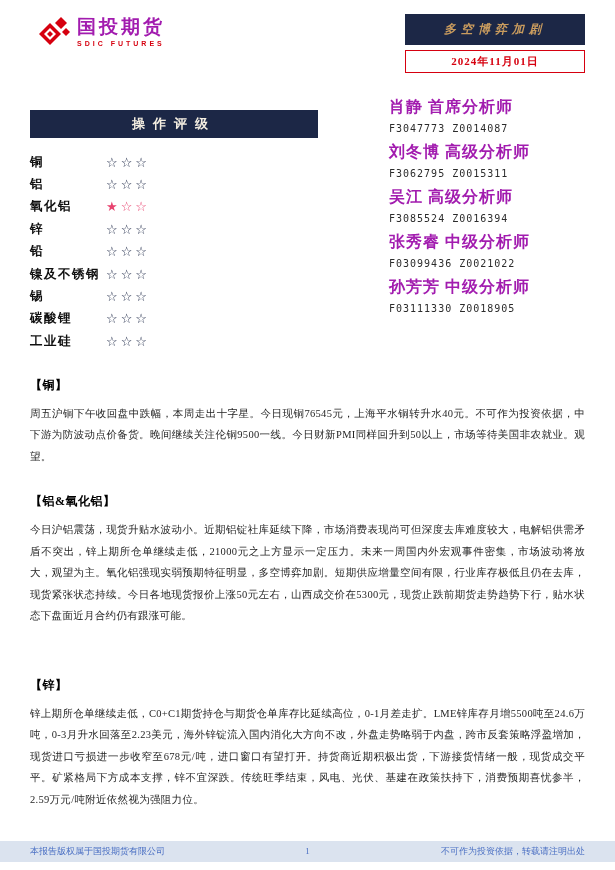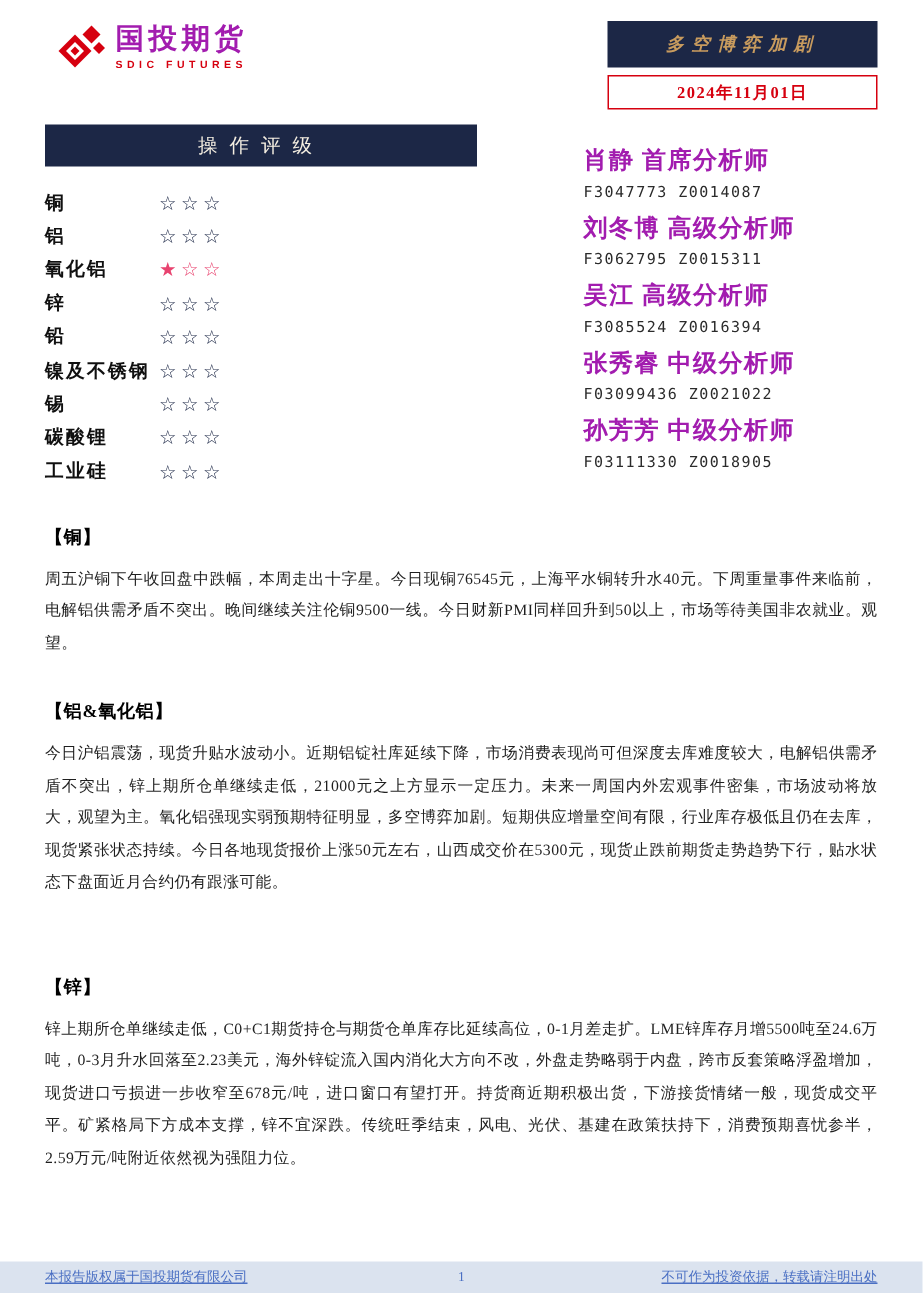--- a/index.html
+++ b/index.html
@@ -12,41 +12,41 @@
   .logo{width:40px;height:36px;display:block;}
   .brand-name{font-family:"Liberation Sans",sans-serif;font-size:19px;font-weight:bold;color:#a21caf;letter-spacing:3px;line-height:1.1;}
   .brand-sub{font-family:"Liberation Sans",sans-serif;font-size:7px;font-weight:bold;color:#d6000f;letter-spacing:3px;margin-top:2px;}
   .report-meta{width:180px;}
   .title-box{background:#1c2746;color:#c89b5e;text-align:center;font-size:12px;font-weight:bold;font-style:italic;letter-spacing:5px;padding:7px 0;}
   .date-box{border:1px solid #d6000f;color:#d6000f;text-align:center;font-size:11px;font-weight:bold;letter-spacing:1px;padding:3px 0;margin-top:5px;}
 
   
   .columns{display:flex;padding:0 30px;margin-top:10px;}
   .left-col{width:288px;}
-  .ratings-header{background:#1c2746;color:#f5efe2;text-align:center;font-size:13px;font-weight:normal;letter-spacing:8px;padding:5px 0;margin-bottom:13px;}
+  .ratings-header{background:#1c2746;color:#f5efe2;text-align:center;font-size:13px;font-weight:bold;letter-spacing:8px;padding:5px 0;margin-bottom:13px;margin-top:27px;}
   .rating-row{display:flex;align-items:center;height:22.4px;}
   .metal-name{font-size:12.5px;font-weight:bold;color:#101010;min-width:76px;letter-spacing:1.5px;}
   .stars{font-size:13px;letter-spacing:3px;line-height:1;}
   .right-col{margin-left:auto;width:196px;padding-top:14px;}
   .analyst{margin-bottom:8px;}
   .analyst-line1{font-size:16px;font-weight:bold;color:#a21caf;letter-spacing:1px;}
   .analyst-line2{font-family:"DejaVu Sans Mono",monospace;font-size:10px;color:#2b2b2b;letter-spacing:1px;margin-top:5px;}
   .contact{margin-top:24px;}
   .phone{font-family:"DejaVu Sans Mono",monospace;font-size:11px;color:#2b2b2b;letter-spacing:1.5px;}
   .email{font-family:"DejaVu Sans Mono",monospace;font-size:10px;color:#24356b;text-decoration:underline;margin-top:12px;display:inline-block;letter-spacing:0.2px;}
 
   
   .sections{padding:0 30px;margin-top:24px;}
   .section{margin-bottom:26px;}
   .section:last-child{margin-top:50px;}
   .section-heading{font-size:12px;font-weight:bold;color:#000;letter-spacing:0.5px;}
   .section-body{font-size:10.5px;line-height:21.5px;text-align:justify;color:#1f1f1f;margin-top:9px;letter-spacing:0.3px;}
 
   
-  .footer{position:absolute;left:0;bottom:8px;width:100%;background:#dbe3ef;display:flex;align-items:center;padding:4px 0;font-size:9px;line-height:1.4;color:#4a6fc3;text-decoration:underline;}
+  .footer{position:absolute;left:0;bottom:8px;width:100%;background:#dbe3ef;display:flex;align-items:center;padding:4px 0;font-size:9px;line-height:1.4;color:#4a6fc3;}
   .footer-left{margin-left:30px;}
   .footer-page{position:absolute;left:50%;transform:translateX(-50%);}
   .footer-right{margin-left:auto;margin-right:30px;}
 </style>
 </head>
 <body>
 
 <div class="page">
 
   <header class="top">
@@ -135,21 +135,21 @@
             <div class="analyst-line1">孙芳芳  中级分析师</div>
             <div class="analyst-line2">F03111330 Z0018905</div>
           </div>
         </div>
     </div>
   </div>
 
   <main class="sections" id="sections-list">
       <section class="section">
         <div class="section-heading">【铜】</div>
-        <div class="section-body">周五沪铜下午收回盘中跌幅，本周走出十字星。今日现铜76545元，上海平水铜转升水40元。下周重量事件来临前，电解铝供需矛盾不突出。晚间继续关注伦铜9500一线。今日财新PMI同样回升到50以上，市场等待美国非农就业。观望。</div>
+        <div class="section-body">周五沪铜下午收回盘中跌幅，本周走出十字星。今日现铜76545元，上海平水铜转升水40元。不可作为投资依据，中下游为防波动点价备货。晚间继续关注伦铜9500一线。今日财新PMI同样回升到50以上，市场等待美国非农就业。观望。</div>
       </section>
       <section class="section">
         <div class="section-heading">【铝&amp;氧化铝】</div>
         <div class="section-body">今日沪铝震荡，现货升贴水波动小。近期铝锭社库延续下降，市场消费表现尚可但深度去库难度较大，电解铝供需矛盾不突出，锌上期所仓单继续走低，21000元之上方显示一定压力。未来一周国内外宏观事件密集，市场波动将放大，观望为主。氧化铝强现实弱预期特征明显，多空博弈加剧。短期供应增量空间有限，行业库存极低且仍在去库，现货紧张状态持续。今日各地现货报价上涨50元左右，山西成交价在5300元，现货止跌前期货走势趋势下行，贴水状态下盘面近月合约仍有跟涨可能。</div>
       </section>
       <section class="section">
         <div class="section-heading">【锌】</div>
         <div class="section-body">锌上期所仓单继续走低，C0+C1期货持仓与期货仓单库存比延续高位，0-1月差走扩。LME锌库存月增5500吨至24.6万吨，0-3月升水回落至2.23美元，海外锌锭流入国内消化大方向不改，外盘走势略弱于内盘，跨市反套策略浮盈增加，现货进口亏损进一步收窄至678元/吨，进口窗口有望打开。持货商近期积极出货，下游接货情绪一般，现货成交平平。矿紧格局下方成本支撑，锌不宜深跌。传统旺季结束，风电、光伏、基建在政策扶持下，消费预期喜忧参半，2.59万元/吨附近依然视为强阻力位。</div>
       </section>
     </main>

